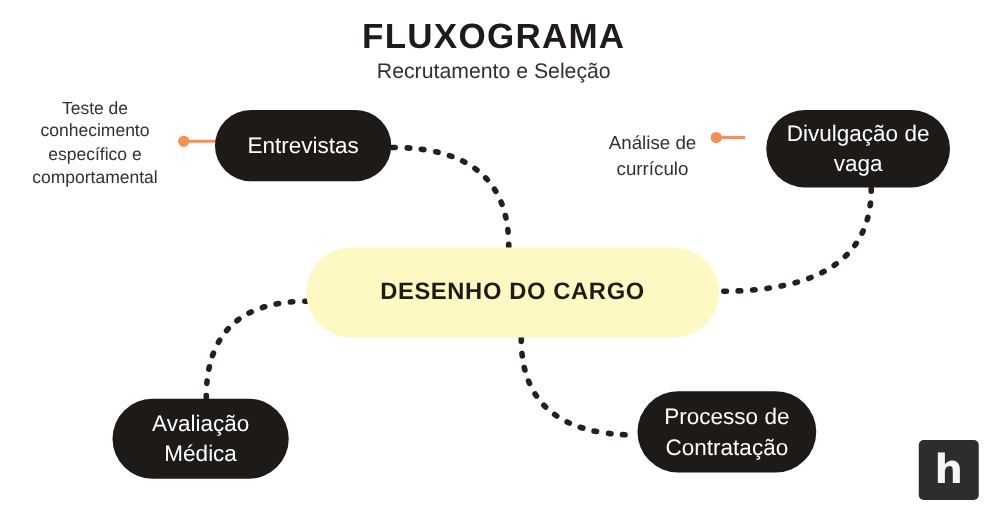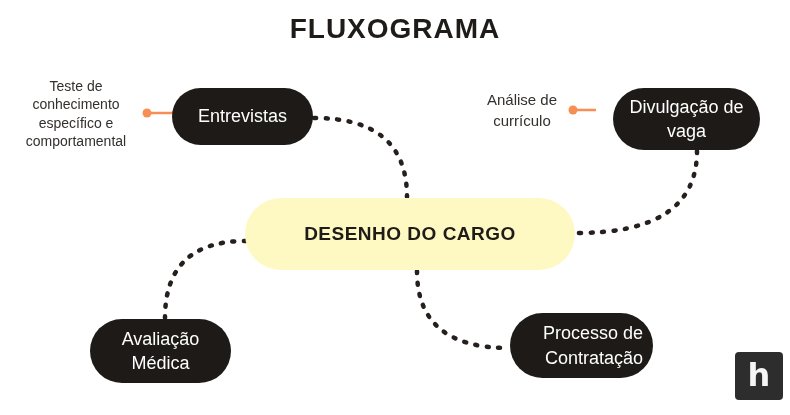--- a/index.html
+++ b/index.html
@@ -23,30 +23,30 @@
   .pill{
     position:absolute;display:flex;align-items:center;justify-content:center;
     text-align:center;box-sizing:border-box;
   }
   .pill-black{
     background:#1e1a17;color:#ffffff;font-size:18px;line-height:1.35;
   }
   .pill-entrevistas{left:172px;top:88px;width:141px;height:57px;border-radius:29px;}
   .pill-divulgacao{left:613px;top:88px;width:147px;height:62px;border-radius:31px;padding:0 14px;}
   .pill-avaliacao{left:90px;top:319px;width:141px;height:64px;border-radius:32px;padding:0 14px;}
-  .pill-processo{left:510px;top:313px;width:143px;height:65px;border-radius:33px;padding:0 10px;text-align:right;}
+  .pill-processo{left:510px;top:313px;width:143px;height:65px;border-radius:33px;padding:0 10px;}
   .pill-center{
     left:245px;top:198px;width:330px;height:72px;border-radius:36px;
     background:#fef9c3;color:#1f1b18;font-size:19px;font-weight:800;letter-spacing:0.5px;
   }
   .note{
     position:absolute;text-align:center;font-size:14px;line-height:1.32;color:#33302d;
   }
   .note-left{left:14px;top:77px;width:124px;}
-  .note-right{left:472px;top:89px;width:100px;font-size:15px;line-height:1.4;}
+  .note-right{left:472px;top:104px;width:100px;font-size:15px;line-height:1.4;}
   .logo{
     position:absolute;left:735px;top:352px;width:48px;height:48px;
     background:#2d2d2d;border-radius:4px;
     display:flex;align-items:center;justify-content:center;
   }
   .logo span{
     color:#f5f5f5;font-size:32px;font-weight:700;line-height:1;
     font-family:"DejaVu Sans", sans-serif;margin-top:-2px;
   }
 </style>
@@ -62,20 +62,21 @@
     <path d="M 246 241 Q 165 241 165 318" fill="none" stroke="#25201d" stroke-width="4.5" stroke-dasharray="2 9.5" stroke-linecap="round"></path>
     <path d="M 417 271 Q 417 348 509 348" fill="none" stroke="#25201d" stroke-width="4.5" stroke-dasharray="2 9.5" stroke-linecap="round"></path>
 
     <line x1="150" y1="113" x2="176" y2="113" stroke="#f78e54" stroke-width="2.5"></line>
     <circle cx="147" cy="113" r="4.5" fill="#f78e54"></circle>
     <line x1="576" y1="110" x2="596" y2="110" stroke="#f78e54" stroke-width="2.5"></line>
     <circle cx="573" cy="110" r="4.5" fill="#f78e54"></circle>
   </svg>
 
   <div class="title">FLUXOGRAMA</div>
+  <div class="subtitle">Recrutamento e Seleção</div>
 
   <div class="note note-left">Teste de conhecimento específico e comportamental</div>
 
   <div class="note note-right">Análise de currículo</div>
 
   <div class="pill pill-black pill-entrevistas">
     <span>Entrevistas</span>
   </div>
 
   <div class="pill pill-black pill-divulgacao">

